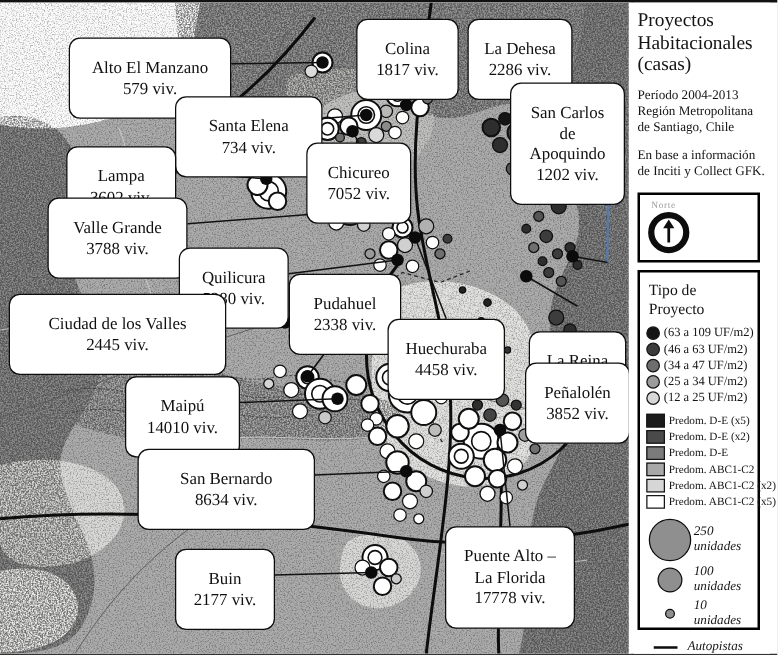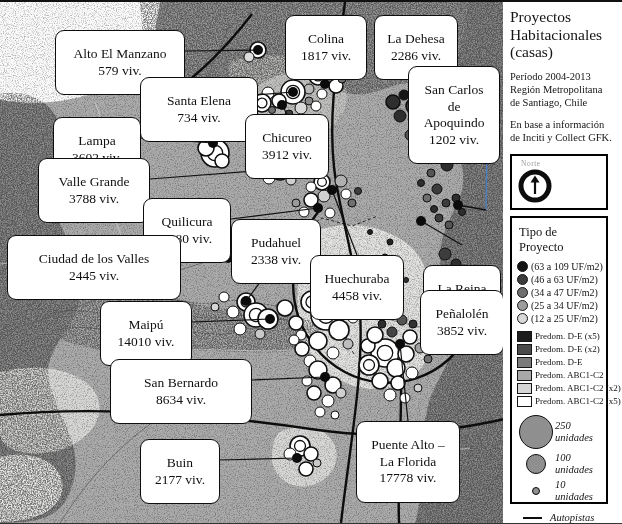--- a/index.html
+++ b/index.html
@@ -333,21 +333,21 @@
           <span>734 viv.</span>
         </div>
         <div class="callout" style="left: 408px; top: 64px; width: 92px;">
           <span>San Carlos</span>
           <span>de</span>
           <span>Apoquindo</span>
           <span>1202 viv.</span>
         </div>
         <div class="callout" style="left: 245px; top: 112px; width: 84px;">
           <span>Chicureo</span>
-          <span>3912 viv.</span>
+          <span>7052 viv.</span>
         </div>
         <div class="callout" style="left: 53px; top: 115px; width: 88px;">
           <span>Lampa</span>
           <span>3602 viv.</span>
         </div>
         <div class="callout" style="left: 38px; top: 156px; width: 112px;">
           <span>Valle Grande</span>
           <span>3788 viv.</span>
         </div>
         <div class="callout" style="left: 143px; top: 196px; width: 88px;">

